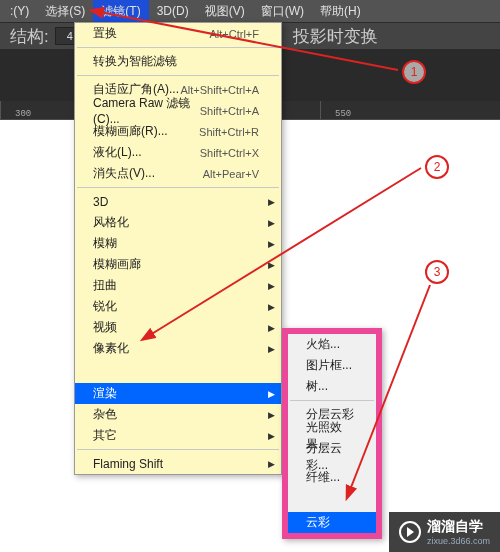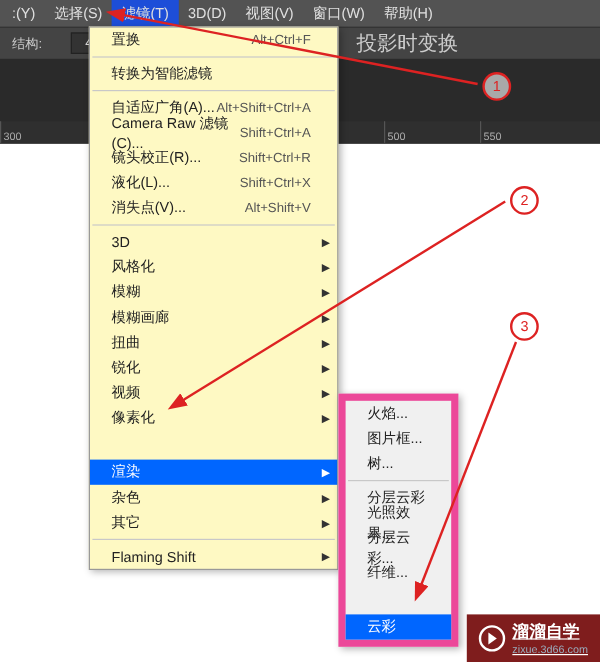--- a/index.html
+++ b/index.html
@@ -3,44 +3,44 @@
   <meta charset="utf-8">
   <style>
     * { margin: 0; padding: 0; box-sizing: border-box; font-family: "Microsoft YaHei", sans-serif; }
     body { width: 500px; height: 552px; background: #ffffff; position: relative; overflow: hidden; font-size: 12px; }
     
     .menubar { background: #535353; height: 22px; display: flex; align-items: center; padding: 0 2px; color: #e0e0e0; overflow: hidden; }
     .menubar-item { padding: 3px 8px; cursor: pointer; white-space: nowrap; }
     .menubar-item.active { background: #1d4ed8; }
     
     .toolbar { background: #444444; height: 28px; display: flex; align-items: center; padding: 0 10px; color: #ccc; overflow: hidden; border-top: 1px solid #2a2a2a; border-bottom: 1px solid #2a2a2a; }
-    .toolbar-label { margin-right: 24px; font-size: 11px; }
+    .toolbar-label { margin-right: 6px; font-size: 17px; }
     .toolbar-input { background: #333; border: 1px solid #222; color: #ddd; width: 30px; height: 18px; text-align: center; font-size: 11px; margin-right: 8px; }
     .toolbar-text { font-size: 17px; }
     
     .canvas-area { background: #2a2a2a; height: 70px; position: relative; border-bottom: 1px solid #4a4a4a; }
     .ruler { position: absolute; bottom: 0; left: 0; right: 0; height: 18px; background: #2f2f2f; display: flex; color: #aaa; font-size: 9px; }
-    .ruler-tick { flex: 0 0 80px; border-left: 1px solid #555; padding-left: 2px; display: flex; align-items: flex-end; }
+    .ruler-tick { flex: 0 0 80px; border-left: 1px solid #555; padding-left: 14px; display: flex; align-items: flex-end; font-family: Liberation Mono, monospace; }
     
     .dropdown { position: absolute; top: 22px; left: 74px; width: 208px; background: #fef9c3; border: 1px solid #999; box-shadow: 2px 2px 6px rgba(0,0,0,0.3); z-index: 100; }
     .menu-item { padding: 4px 22px 4px 18px; display: flex; justify-content: space-between; align-items: center; color: #222; cursor: default; position: relative; height: 21px; font-size: 12px; }
     .menu-item.highlighted { background: #0066ff; color: #fff; margin-top: 24px; }
     .menu-item .label {}
     .menu-item .shortcut { color: #555; font-size: 11px; }
     .menu-item .arrow { position: absolute; right: 6px; font-size: 9px; color: #333; }
     .menu-item.highlighted .arrow, .menu-item.highlighted .shortcut { color: #fff; }
     .sep { height: 1px; background: #c8c8c8; margin: 3px 2px; }
     
     .submenu { position: absolute; top: 328px; left: 282px; width: 100px; background: #f0f0f0; border: 6px solid #ec4899; box-shadow: 2px 2px 6px rgba(0,0,0,0.3); z-index: 101; }
     
     .callout-circle { position: absolute; width: 24px; height: 24px; border: 2px solid #d22; border-radius: 50%; display: flex; align-items: center; justify-content: center; color: #d22; font-size: 12px; background: rgba(255,255,255,0.6); z-index: 200; }
     
     .arrow-svg { position: absolute; top: 0; left: 0; pointer-events: none; z-index: 150; }
     
-    .watermark { position: absolute; bottom: 0; right: 0; background: #7f1d1d; color: #fff; padding: 6px 10px; display: flex; align-items: center; gap: 6px; font-size: 11px; z-index: 50; text-decoration: underline; }
+    .watermark { position: absolute; bottom: 0; right: 0; background: #404040; color: #fff; padding: 6px 10px; display: flex; align-items: center; gap: 6px; font-size: 11px; z-index: 50; }
     .watermark .play { width: 22px; height: 22px; border: 2px solid #fff; border-radius: 50%; display: flex; align-items: center; justify-content: center; }
     .watermark .play::after { content: ""; border-left: 7px solid #fff; border-top: 5px solid transparent; border-bottom: 5px solid transparent; margin-left: 2px; }
     .watermark-text { display: flex; flex-direction: column; }
     .watermark-text .line1 { font-size: 14px; font-weight: bold; }
     .watermark-text .line2 { font-size: 9px; color: #9ab; }
   </style>
 </head>
 <body>
 
 <div class="menubar">
@@ -59,21 +59,20 @@
   <span style="flex:0 0 200px"></span>
   <span class="toolbar-text">投影时变换</span>
 </div>
 
 <div class="canvas-area">
   <div class="ruler">
     <div class="ruler-tick">300</div>
     <div class="ruler-tick">350</div>
     <div class="ruler-tick">400</div>
     <div class="ruler-tick">450</div>
-    <div class="ruler-tick">500</div>
     <div class="ruler-tick">550</div>
   </div>
 </div>
 
 <div class="dropdown">
   <div class="menu-item">
     <span class="label">置换</span>
     <span class="shortcut">Alt+Ctrl+F</span>
   </div>
   <div class="sep"></div>
@@ -83,30 +82,30 @@
   <div class="sep"></div>
   <div class="menu-item">
     <span class="label">自适应广角(A)...</span>
     <span class="shortcut">Alt+Shift+Ctrl+A</span>
   </div>
   <div class="menu-item">
     <span class="label">Camera Raw 滤镜(C)...</span>
     <span class="shortcut">Shift+Ctrl+A</span>
   </div>
   <div class="menu-item">
-    <span class="label">镜头校正(R)...</span>
+    <span class="label">模糊画廊(R)...</span>
     <span class="shortcut">Shift+Ctrl+R</span>
   </div>
   <div class="menu-item">
     <span class="label">液化(L)...</span>
     <span class="shortcut">Shift+Ctrl+X</span>
   </div>
   <div class="menu-item">
     <span class="label">消失点(V)...</span>
-    <span class="shortcut">Alt+Shift+V</span>
+    <span class="shortcut">Alt+Pear+V</span>
   </div>
   <div class="sep"></div>
   <div class="menu-item">
     <span class="label">3D</span>
     <span class="arrow">▶</span>
   </div>
   <div class="menu-item">
     <span class="label">风格化</span>
     <span class="arrow">▶</span>
   </div>

